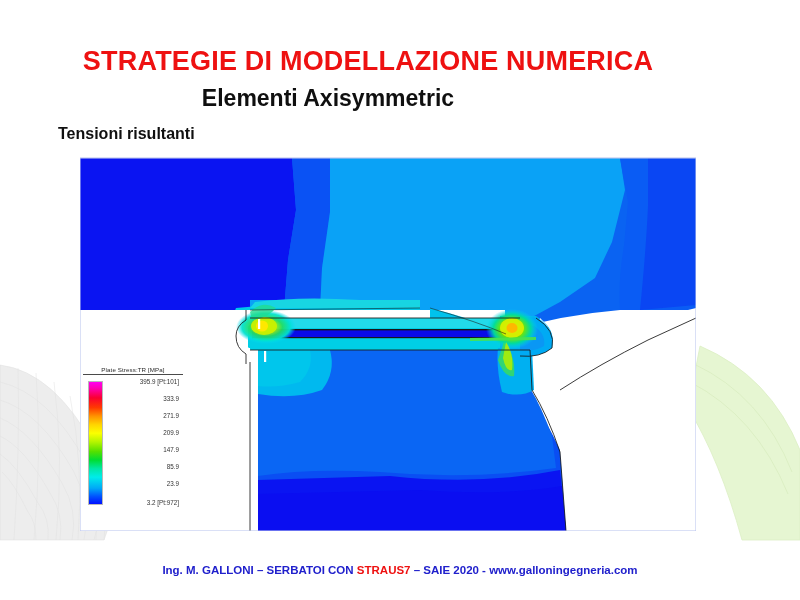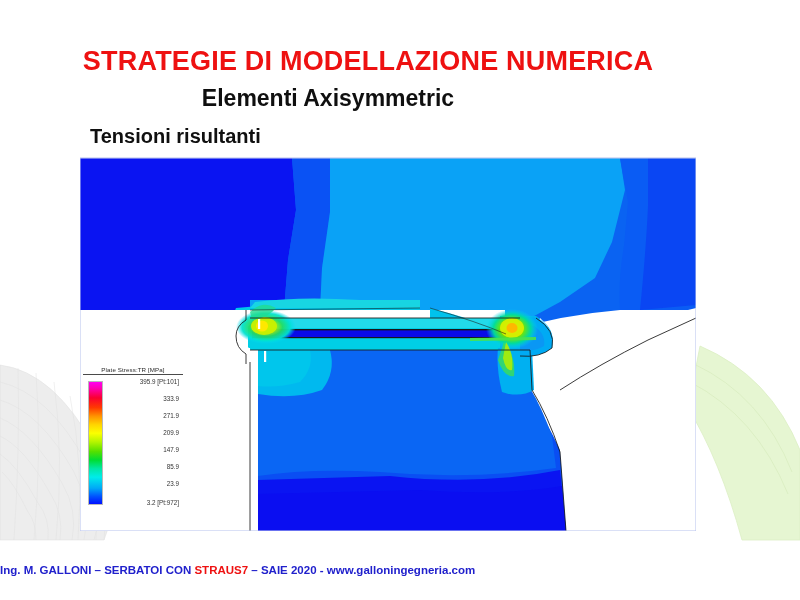--- a/index.html
+++ b/index.html
@@ -37,35 +37,34 @@
     text-align: center;
     font-size: 23px;
     font-weight: bold;
     color: #0f0f0f;
     font-family: "Liberation Sans", sans-serif;
   }
   #section-label {
     position: absolute;
     top: 125px;
     left: 58px;
-    font-size: 20px;
+    font-size: 16px;
     font-weight: bold;
     color: #101010;
     font-family: "Liberation Sans", sans-serif;
     z-index: 40;
-    margin-left: 32px;
   }
 
   
   #footer {
     position: absolute;
     top: 564px;
     left: 0;
     width: 800px;
-    text-align: left;
+    text-align: center;
     font-size: 11.5px;
     font-weight: bold;
     color: #2020cc;
     font-family: "Liberation Sans", sans-serif;
     white-space: nowrap;
   }
   #footer .hl { color: #ee1111; }
 
   
   #fea-stage {

